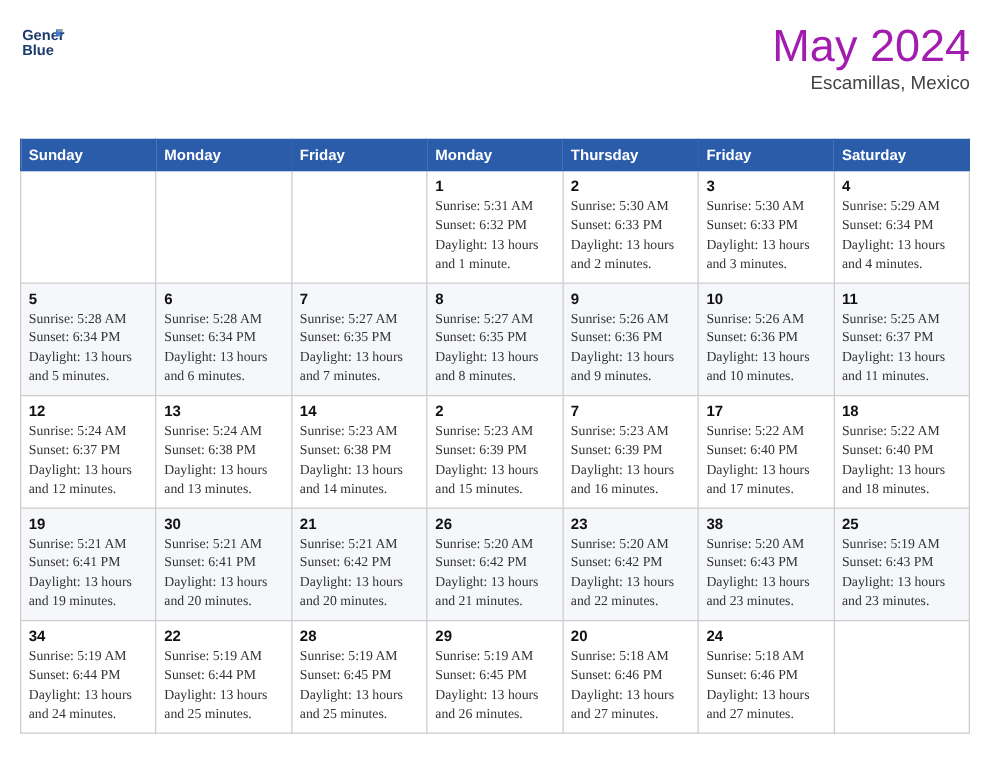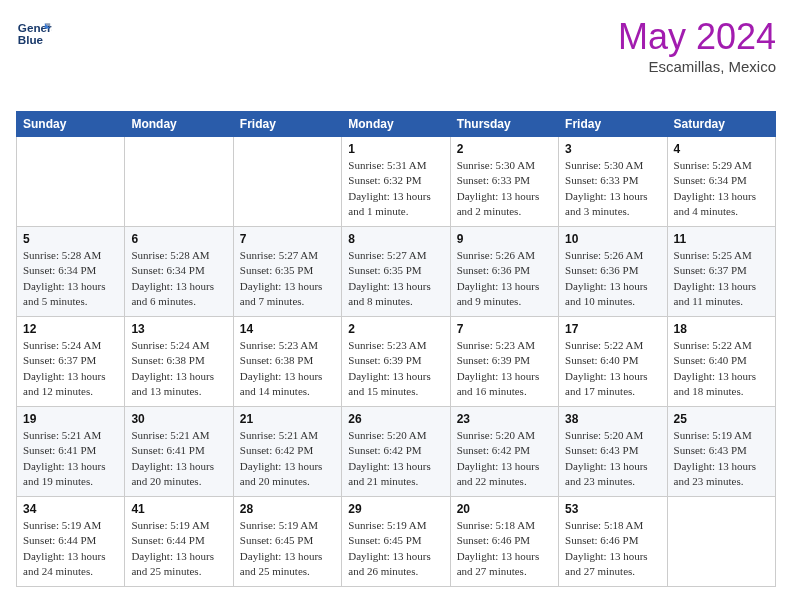--- a/index.html
+++ b/index.html
@@ -298,21 +298,21 @@
       </tr>
       <tr>
         <td>
           <div class="day-num">34</div>
           <div class="day-info" style="white-space: pre-line;">Sunrise: 5:19 AM
 Sunset: 6:44 PM
 Daylight: 13 hours
 and 24 minutes.</div>
         </td>
         <td>
-          <div class="day-num">41</div>
+          <div class="day-num">22</div>
           <div class="day-info" style="white-space: pre-line;">Sunrise: 5:19 AM
 Sunset: 6:44 PM
 Daylight: 13 hours
 and 25 minutes.</div>
         </td>
         <td>
           <div class="day-num">28</div>
           <div class="day-info" style="white-space: pre-line;">Sunrise: 5:19 AM
 Sunset: 6:45 PM
 Daylight: 13 hours
@@ -326,21 +326,21 @@
 and 26 minutes.</div>
         </td>
         <td>
           <div class="day-num">20</div>
           <div class="day-info" style="white-space: pre-line;">Sunrise: 5:18 AM
 Sunset: 6:46 PM
 Daylight: 13 hours
 and 27 minutes.</div>
         </td>
         <td>
-          <div class="day-num">53</div>
+          <div class="day-num">24</div>
           <div class="day-info" style="white-space: pre-line;">Sunrise: 5:18 AM
 Sunset: 6:46 PM
 Daylight: 13 hours
 and 27 minutes.</div>
         </td>
         <td class="empty-cell"></td>
       </tr>
     </tbody>
 </table>
 

